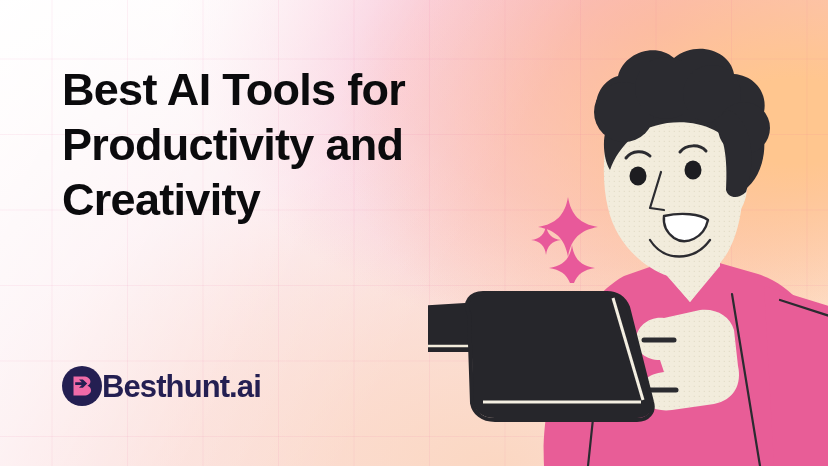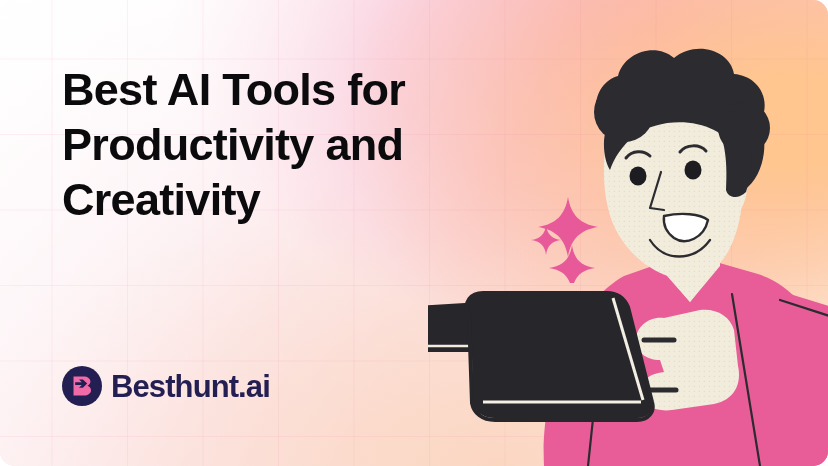--- a/index.html
+++ b/index.html
@@ -11,21 +11,20 @@
   body {
     font-family: "Liberation Sans", sans-serif;
   }
 
   .banner {
     position: relative;
     width: 828px;
     height: 466px;
     overflow: hidden;
     background: #fdf3f4;
-    border-radius: 15px;
   }
 
   
   .bg-base {
     position: absolute;
     inset: 0;
     background:
       radial-gradient(115% 130% at 96% 26%, #ffc68f 0%, #ffc68f 7%, rgba(255,198,143,0) 48%),
       radial-gradient(90% 105% at 80% 6%, #f7a9c4 0%, rgba(247,169,196,0.55) 38%, rgba(247,169,196,0) 66%),
       radial-gradient(120% 120% at 60% 100%, #fbd7c2 0%, rgba(251,215,194,0) 55%),
@@ -74,21 +73,20 @@
     white-space: pre-line;
   }
 
   
   .logo {
     position: absolute;
     left: 62px;
     top: 366px;
     display: flex;
     align-items: center;
-    gap: 9px;
   }
   .logo-mark { width: 40px; height: 40px; display: block; }
   .logo-text {
     color: #241f52;
     font-size: 31px;
     font-weight: 700;
     letter-spacing: -0.9px;
     line-height: 1;
   }
 

